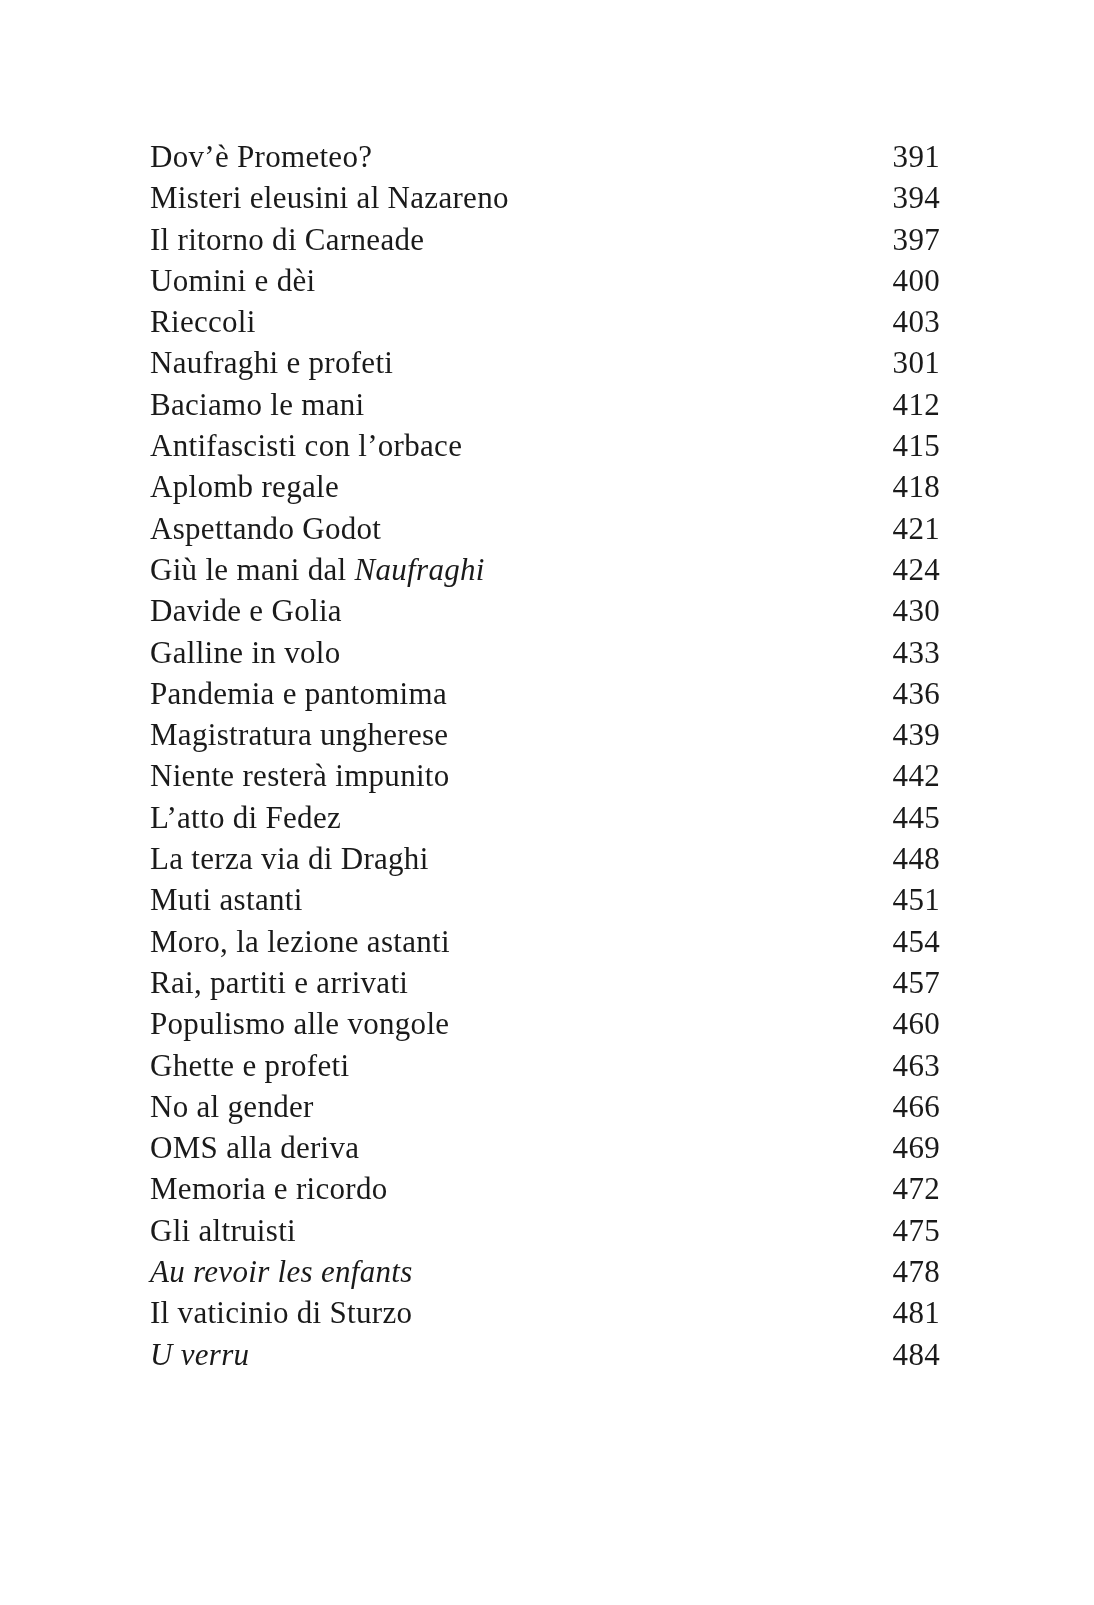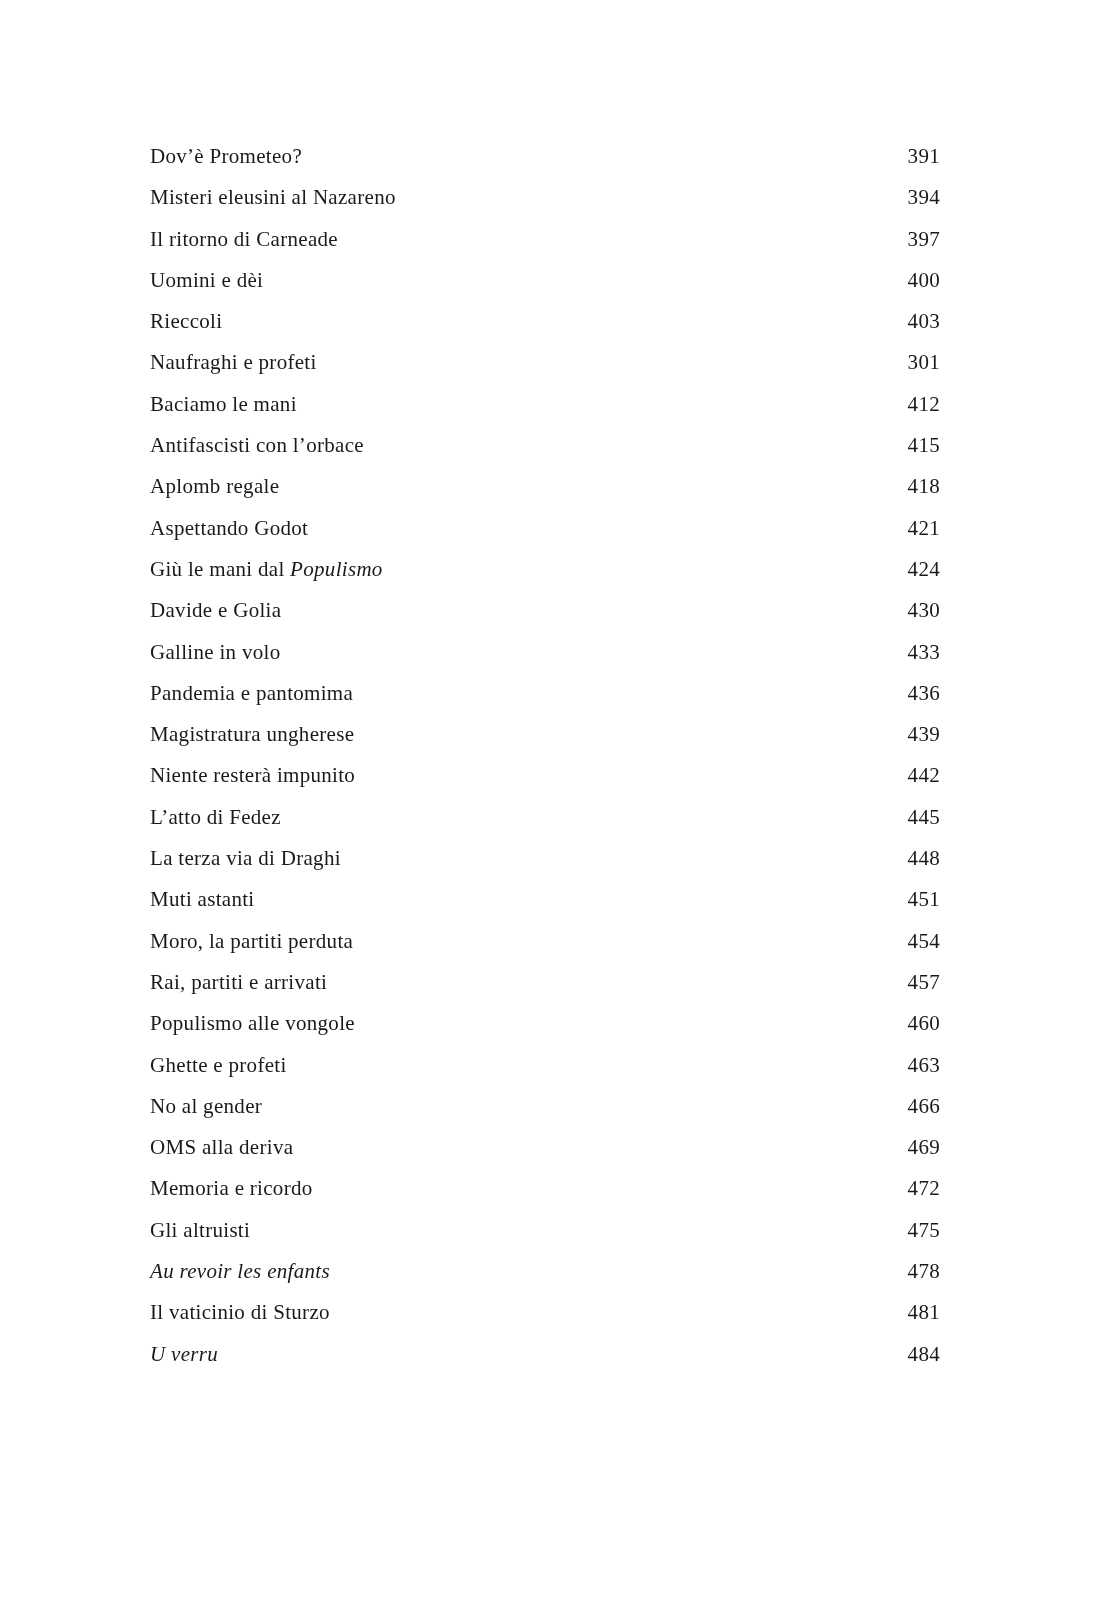--- a/index.html
+++ b/index.html
@@ -24,21 +24,21 @@
     left: 150px;
     top: 136px;
     width: 790px;
   }
   .toc-row {
     display: flex;
     justify-content: space-between;
     align-items: baseline;
     height: 41.3px;
     line-height: 41.3px;
-    font-size: 21px;
+    font-size: 31px;
     letter-spacing: 0.3px;
     white-space: pre;
   }
   .toc-title {
     text-align: left;
   }
   .toc-title em {
     font-style: italic;
   }
   .toc-page {
@@ -95,21 +95,21 @@
     <span class="toc-title"><span>Aplomb regale</span><em></em></span>
     <span class="toc-page">418</span>
   </div>
 
   <div class="toc-row">
     <span class="toc-title"><span>Aspettando Godot</span><em></em></span>
     <span class="toc-page">421</span>
   </div>
 
   <div class="toc-row">
-    <span class="toc-title"><span>Giù le mani dal </span><em>Populismo</em></span>
+    <span class="toc-title"><span>Giù le mani dal </span><em>Naufraghi</em></span>
     <span class="toc-page">424</span>
   </div>
 
 
   <div class="toc-row">
     <span class="toc-title"><span>Davide e Golia</span><em></em></span>
     <span class="toc-page">430</span>
   </div>
 
   <div class="toc-row">
@@ -141,21 +141,21 @@
     <span class="toc-title"><span>La terza via di Draghi</span><em></em></span>
     <span class="toc-page">448</span>
   </div>
 
   <div class="toc-row">
     <span class="toc-title"><span>Muti astanti</span><em></em></span>
     <span class="toc-page">451</span>
   </div>
 
   <div class="toc-row">
-    <span class="toc-title"><span>Moro, la partiti perduta</span><em></em></span>
+    <span class="toc-title"><span>Moro, la lezione astanti</span><em></em></span>
     <span class="toc-page">454</span>
   </div>
 
   <div class="toc-row">
     <span class="toc-title"><span>Rai, partiti e arrivati</span><em></em></span>
     <span class="toc-page">457</span>
   </div>
 
   <div class="toc-row">
     <span class="toc-title"><span>Populismo alle vongole</span><em></em></span>

